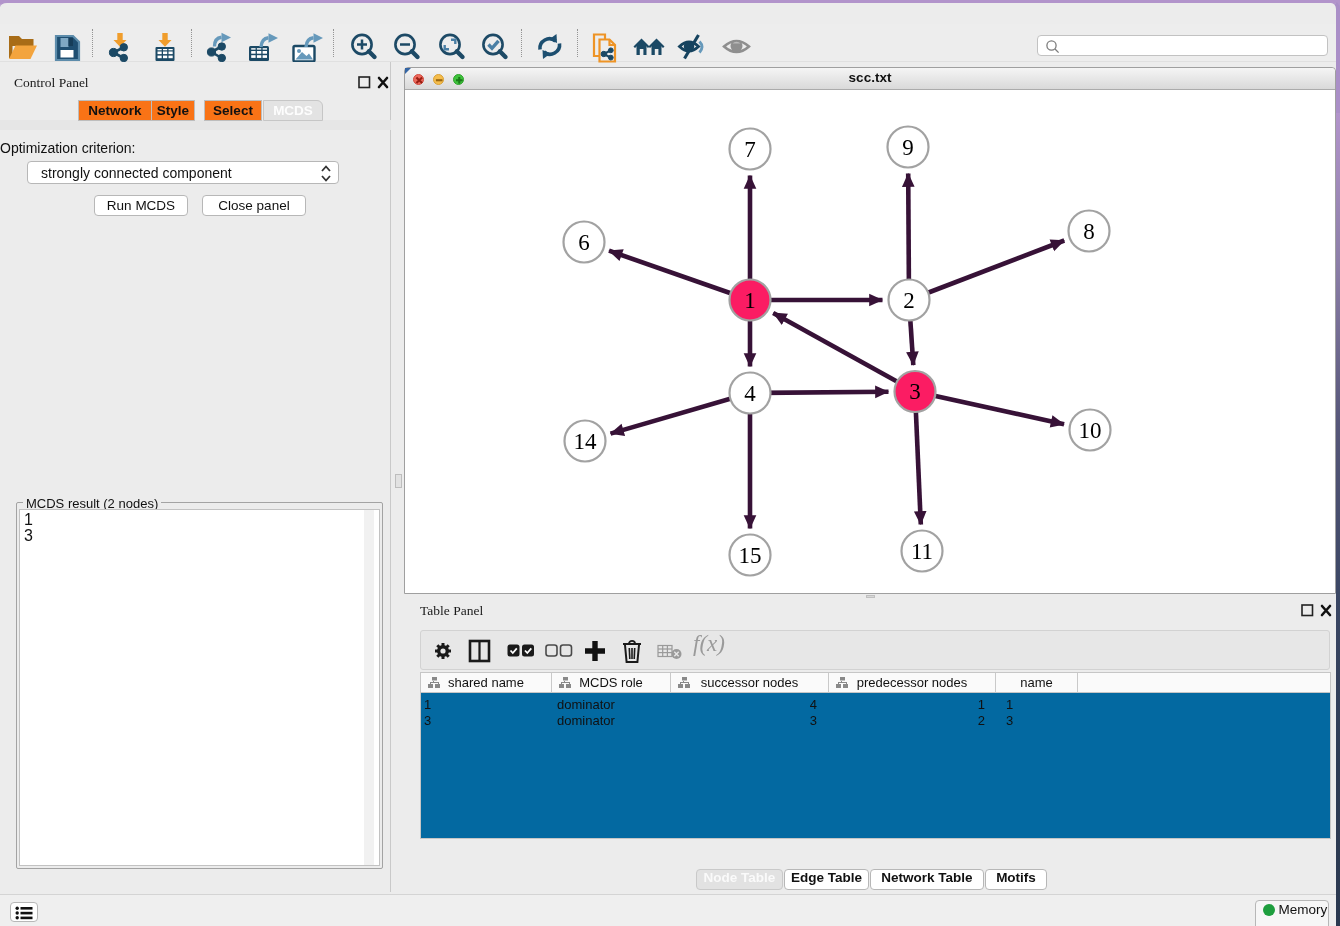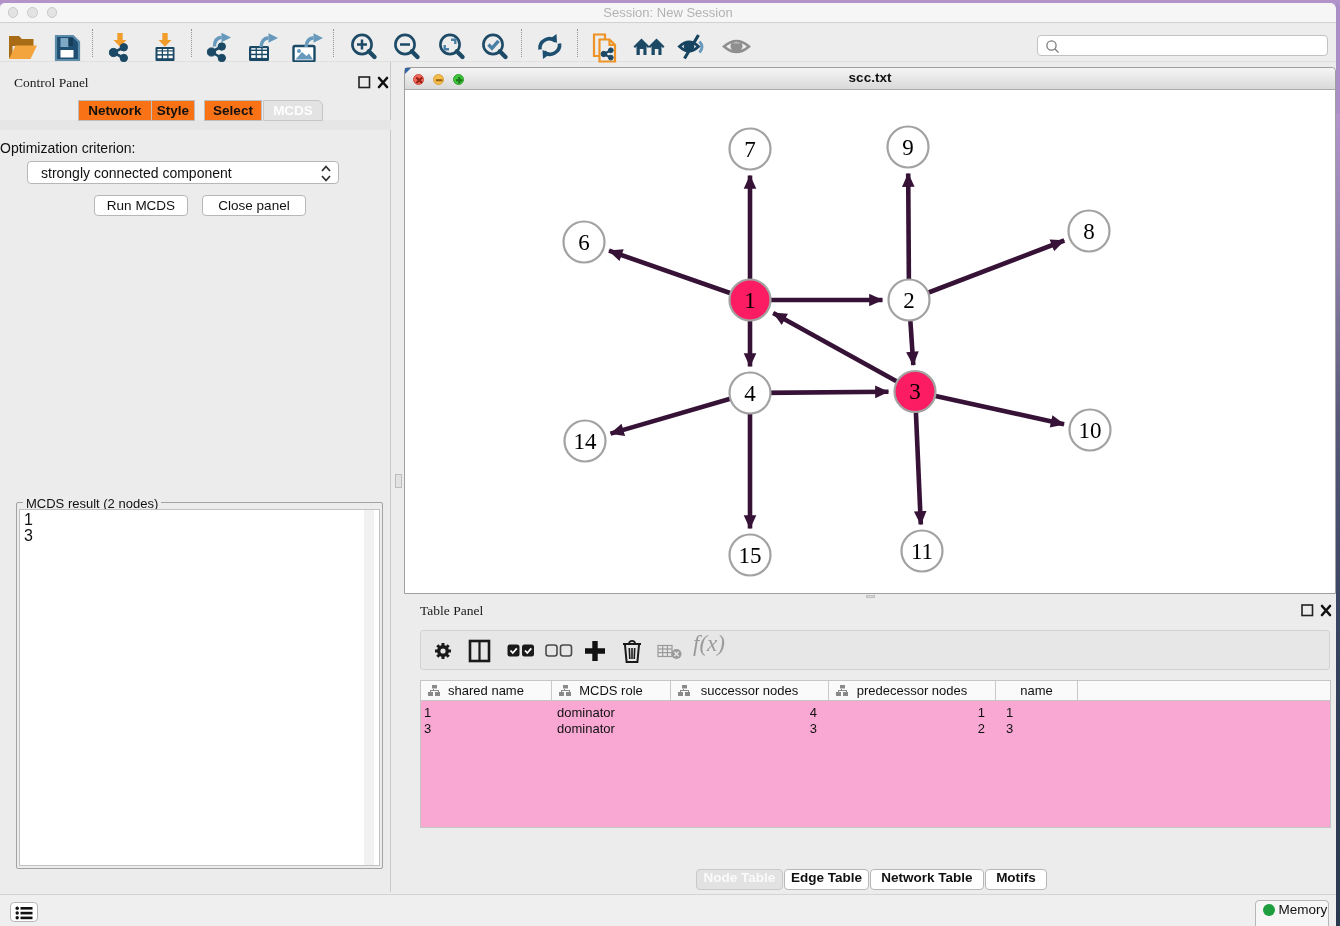--- a/index.html
+++ b/index.html
@@ -53,26 +53,20 @@
        linear-gradient(#898989,#898989) 9.5px 5.2px/1.2px 2.2px no-repeat; }
   
   #statusbar { position:absolute; left:0; top:891px; width:1336px; height:35px; background:#efefef;
                border-top:1px solid #d4d4d4; }
 </style>
 </head>
 <body>
 <div style="position:absolute;left:0;top:0;width:16px;height:16px;background:#b294cb"></div>
 <div style="position:absolute;right:0;top:0;width:18px;height:18px;background:#b294cb"></div>
 <div id="win">
-  <div id="titlebar">
-    <div class="tl" style="left:7.5px"></div>
-    <div class="tl" style="left:27.2px"></div>
-    <div class="tl" style="left:46.8px"></div>
-    <div id="wtitle">Session: New Session</div>
-  </div>
   <div id="toolbar">
     <div class="sep" style="left:92px"></div>
     <div class="sep" style="left:191px"></div>
     <div class="sep" style="left:333px"></div>
     <div class="sep" style="left:521px"></div>
     <div class="sep" style="left:577px"></div>
 
     <svg class="ticon" style="left:7px" width="32" height="32" viewBox="0 0 32 32">
       <path d="M2,5 L12,5 L15,8 L26.5,8 L26.5,15 L2,15 Z" fill="#a86c17"></path>
       <rect x="2" y="5" width="3.5" height="22" fill="#a86c17"></rect>
@@ -381,21 +375,21 @@
             <line x1="1" y1="8.6" x2="15" y2="8.6"></line>
           <line x1="5.7" y1="1.5" x2="5.7" y2="12.5"></line>
             <line x1="10.4" y1="1.5" x2="10.4" y2="12.5"></line>
         </g>
         <circle cx="19.5" cy="10" r="5" fill="#9a9a9a"></circle>
         <path d="M17.3,7.8 l4.4,4.4 M21.7,7.8 l-4.4,4.4" stroke="#e7e7e7" stroke-width="1.4"></path>
       </svg>
 
       <div style="position:absolute;left:272px;top:0;font-family:'Liberation Serif',serif;font-style:italic;font-size:23px;color:#9a9a9a">f(x)</div>
     </div>
-    <div id="ttable" style="position:absolute;left:16px;top:82px;width:911px;height:148px;background:#f9a8d4;border:1px solid #c6c6c6">
+    <div id="ttable" style="position:absolute;left:16px;top:74px;width:911px;height:167px;background:#0369a1;border:1px solid #c6c6c6">
       <div id="thead" style="position:absolute;left:0;top:0;width:100%;height:20px;background:#fafafa;border-bottom:1px solid #c6c6c6;font-size:13px;color:#111">
         <div class="hc" style="left:0;width:131px">shared name</div>
         <div class="hc" style="left:131px;width:119px">MCDS role</div>
         <div class="hc" style="left:250px;width:158px">successor nodes</div>
         <div class="hc" style="left:408px;width:167px">predecessor nodes</div>
         <div class="hc noicon" style="left:575px;width:82px">name</div>
       </div>
       <div style="position:absolute;left:0;top:21px;width:100%;font-size:13px;color:#111">
         <div style="position:absolute;left:3px;top:3px">1</div>
         <div style="position:absolute;left:3px;top:19px">3</div>

